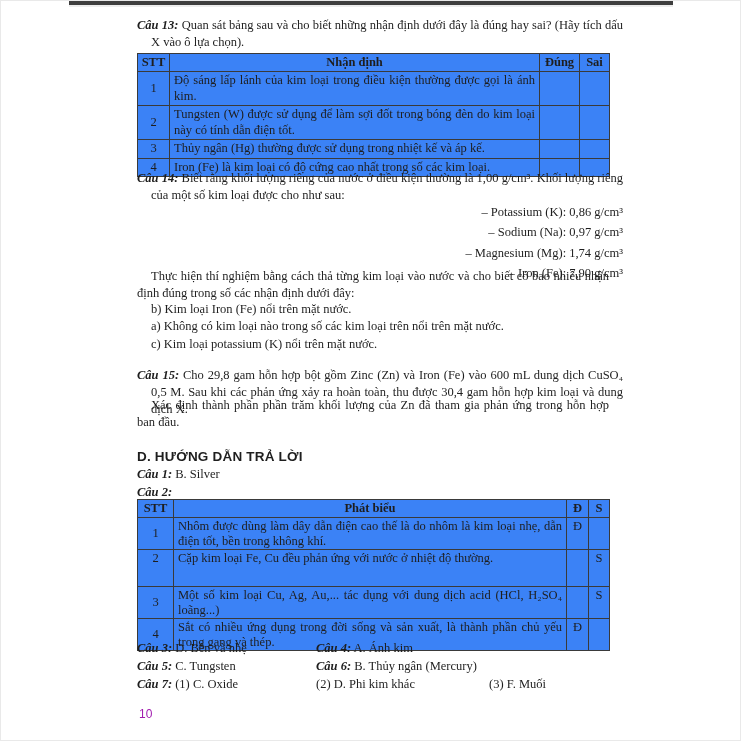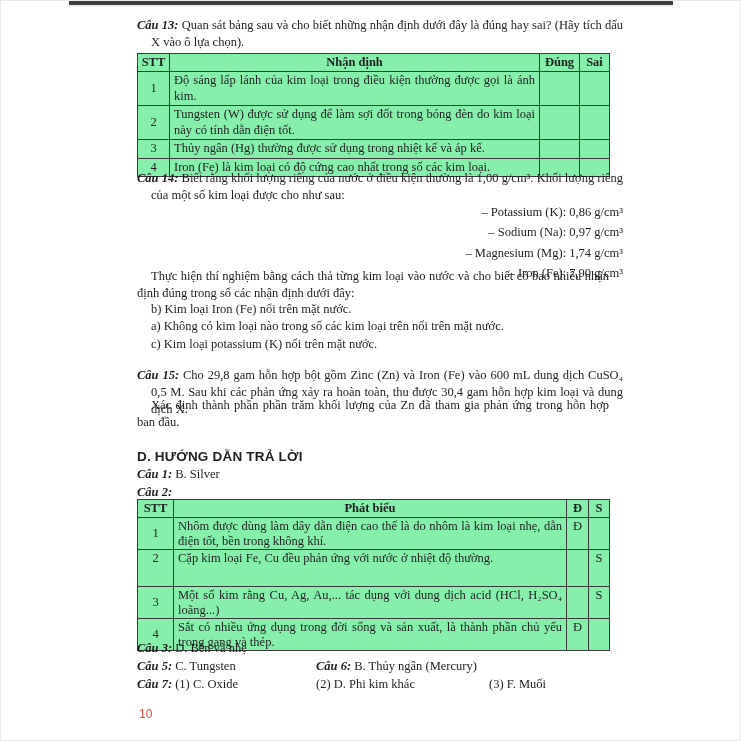--- a/index.html
+++ b/index.html
@@ -12,35 +12,35 @@
   .top-strip{position:absolute;left:68px;top:0;width:604px;height:4px;background:#3e3e3e;box-shadow:0 2px 0 rgba(0,0,0,0.07);}
   .content{position:absolute;left:136px;top:0;width:472px;}
   .blk{position:absolute;left:0;width:472px;}
   .para{text-align:justify;margin:0;}
   .hang{padding-left:14px;text-indent:-14px;}
   .ind{text-indent:14px;}
   b.lbl{font-weight:bold;font-style:italic;}
   .list{padding-left:14px;}
   .d-items div{line-height:20.4px;text-align:right;}
   .opts div{line-height:17.3px;text-align:left;}
-  table{border-collapse:collapse;table-layout:fixed;width:472px;background:#86efac;}
+  table{border-collapse:collapse;table-layout:fixed;width:472px;background:#3b82f6;}
   table, th, td{border:1px solid #3a3a3a;}
   th{font-weight:bold;text-align:center;padding:1px 2px;line-height:15px;font-size:12.5px;}
   td{padding:1px 4px;font-size:12.5px;}
   .t1 td{line-height:15.5px;}
   .t2 td{line-height:14.5px;}
   .c-stt{text-align:center;vertical-align:middle;padding:1px 0;}
   .c-body{text-align:justify;vertical-align:top;}
   .c-mark{text-align:center;vertical-align:top;}
   tr.tall .c-body{height:34px;}
   .heading{font-family:"Liberation Sans","DejaVu Sans",sans-serif;font-weight:bold;font-size:13.5px;letter-spacing:0.2px;}
   .ansline{margin:0;}
   .agrid{display:grid;grid-template-columns:179px 173px auto;line-height:17.8px;}
   .agrid .ind39{padding-left:39px;}
-  .pagenum{position:absolute;left:2px;top:705px;font-family:"Liberation Sans","DejaVu Sans",sans-serif;font-size:12px;color:#ef4444;}
+  .pagenum{position:absolute;left:2px;top:705px;font-family:"Liberation Sans","DejaVu Sans",sans-serif;font-size:12px;color:#a21caf;}
 </style>
 </head>
 <body>
 
 <div class="top-strip"></div>
 
 <div class="content">
 
   <p class="blk para hang" style="top:16px">
     <b class="lbl">Câu 13:</b>
@@ -146,36 +146,37 @@
       <td class="c-mark"></td>
     </tr>
     <tr class="tall">
       <td class="c-stt" style="vertical-align:top;">2</td>
       <td class="c-body">Cặp kim loại Fe, Cu đều phản ứng với nước ở nhiệt độ thường.</td>
       <td class="c-mark"></td>
       <td class="c-mark">S</td>
     </tr>
     <tr>
       <td class="c-stt">3</td>
-      <td class="c-body">Một số kim rằng Cu, Ag, Au,... tác dụng với dung dịch acid (HCl, H₂SO₄ loãng...)</td>
+      <td class="c-body">Một số kim loại Cu, Ag, Au,... tác dụng với dung dịch acid (HCl, H₂SO₄ loãng...)</td>
       <td class="c-mark"></td>
       <td class="c-mark">S</td>
     </tr>
     <tr>
       <td class="c-stt">4</td>
       <td class="c-body">Sắt có nhiều ứng dụng trong đời sống và sản xuất, là thành phần chủ yếu trong gang và thép.</td>
       <td class="c-mark">Đ</td>
       <td class="c-mark"></td>
     </tr>
   </tbody>
     </table>
 
   <div class="blk" style="top:639px">
     <div class="agrid">
       <span><b class="lbl">Câu 3:</b> <span>D. Bền và nhẹ</span></span>
+      <span><b class="lbl">Câu 4:</b> <span>A. Ánh kim</span></span>
       <span></span>
     </div>
     <div class="agrid">
       <span><b class="lbl">Câu 5:</b> <span>C. Tungsten</span></span>
       <span><b class="lbl">Câu 6:</b> <span>B. Thủy ngân (Mercury)</span></span>
       <span></span>
     </div>
     <div class="agrid">
       <span><b class="lbl">Câu 7:</b> <span>(1) C. Oxide</span></span>
       <span>(2) D. Phi kim khác</span>

